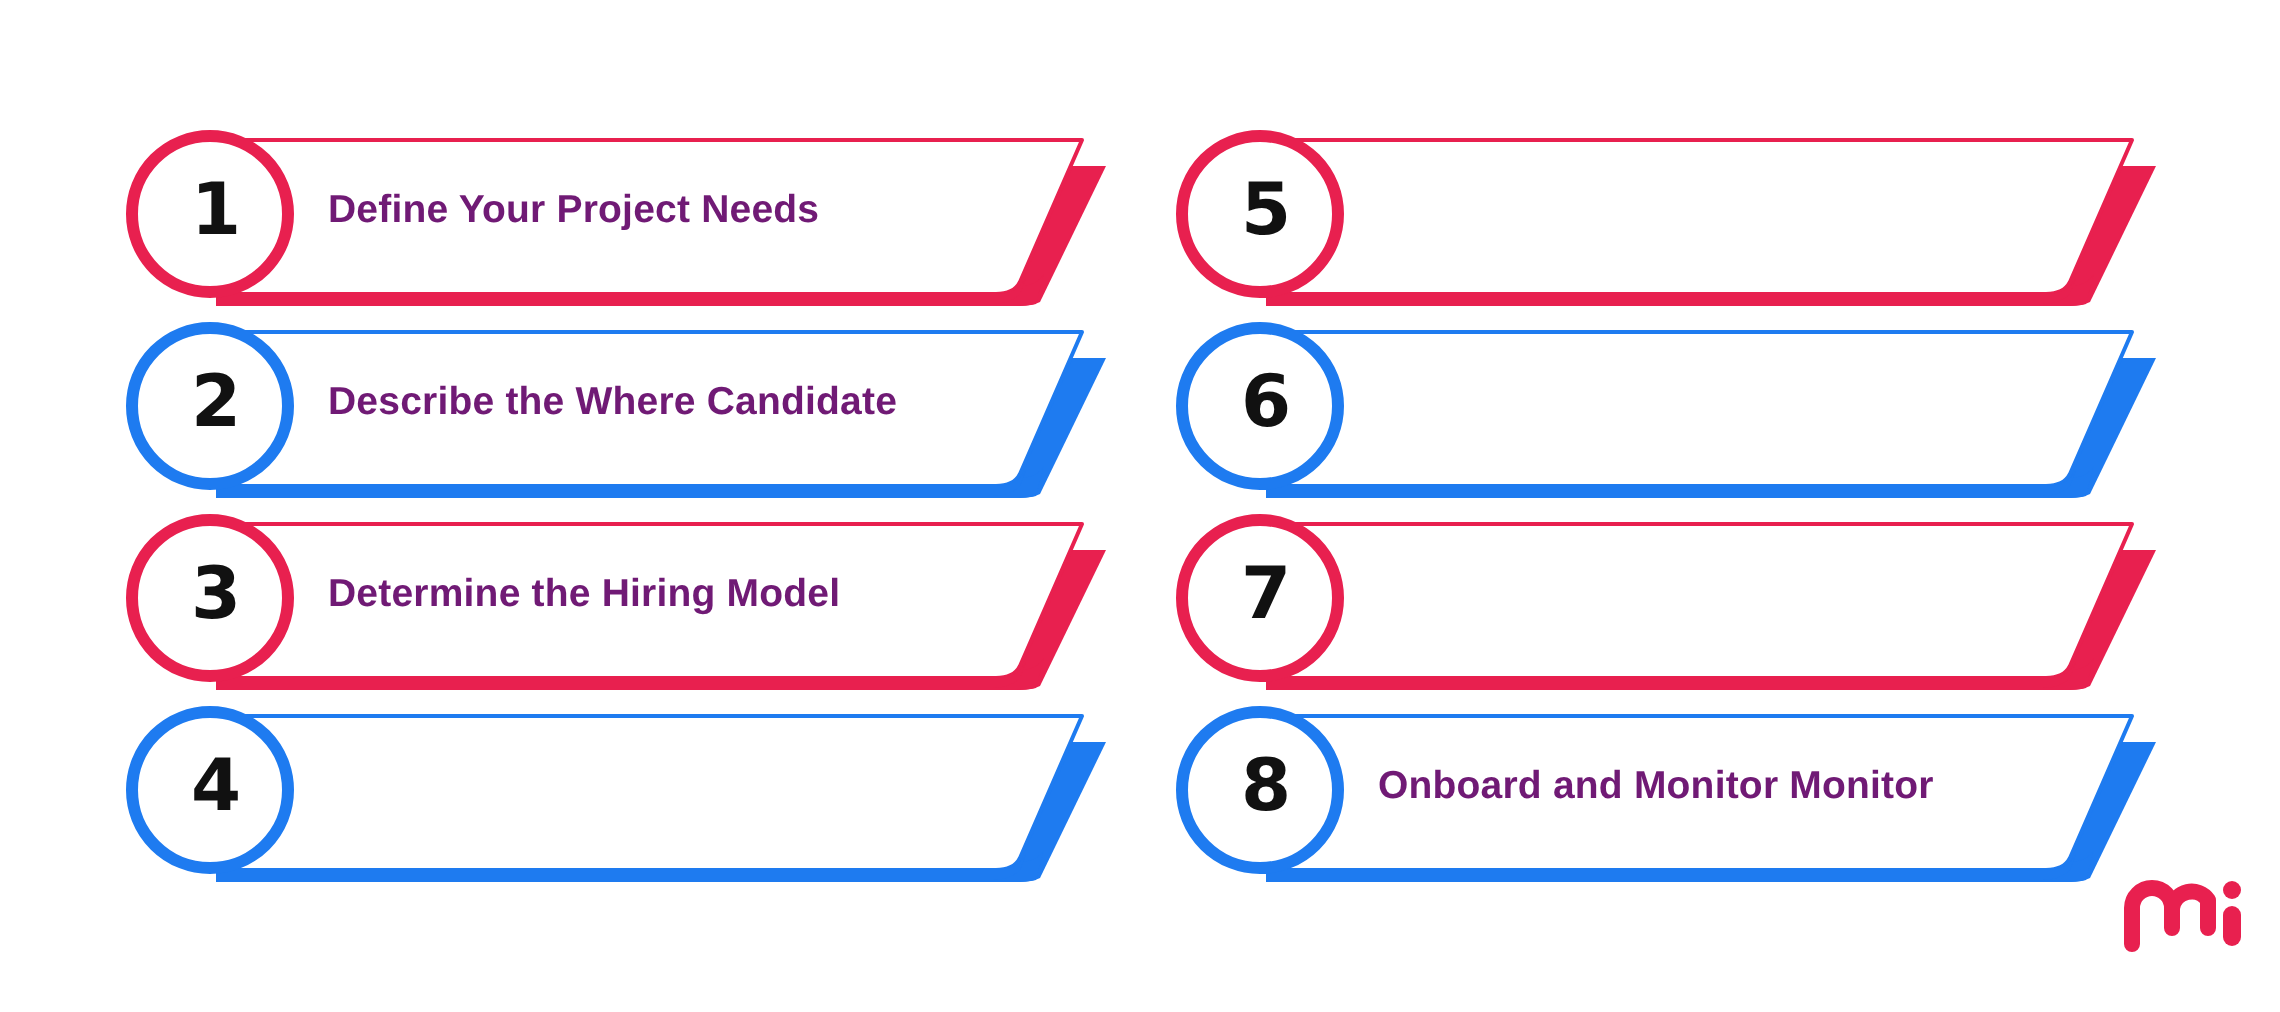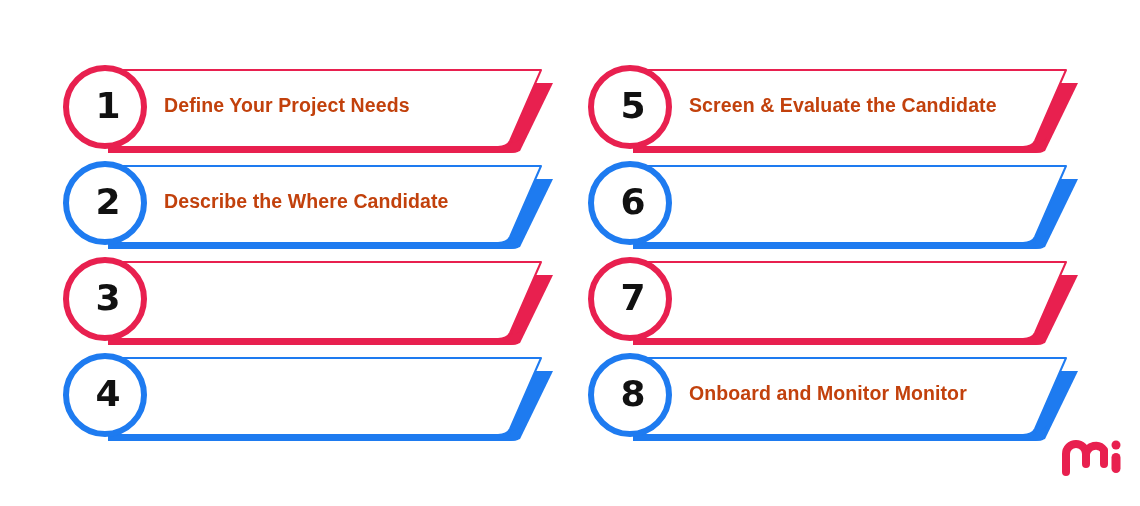--- a/index.html
+++ b/index.html
@@ -10,21 +10,21 @@
   .step svg.shape { position: absolute; left: 0; top: 0; overflow: visible; }
   .step .num {
     position: absolute; width: 84px; height: 84px; left: 8px; top: 4px;
     display: flex; align-items: center; justify-content: center;
     font-size: 36px; font-weight: bold; color: #111111;
     font-family: "DejaVu Sans", sans-serif;
   }
   .step .label {
     position: absolute; left: 106px; top: 4px; width: 350px; height: 84px;
     display: flex; align-items: center;
-    font-size: 19.5px; font-weight: bold; color: #c2410c; line-height: 32px;
+    font-size: 19.5px; font-weight: bold; color: #701a75; line-height: 32px;
     font-family: "Liberation Sans", sans-serif; letter-spacing: 0.1px;
   }
   .logo { position: absolute; left: 1060px; top: 436px; width: 62px; height: 40px; }
 </style>
 </head>
 <body>
 
 <div class="canvas">
 
   <div class="step" style="left:58px; top:59px;">
@@ -53,20 +53,21 @@
 
   <div class="step" style="left:58px; top:251px;">
     <svg class="shape" width="520" height="96">
         <path d="M440 24 L495 24 L462 92 Q458 94 452 94 L420 94 Z" fill="#E8204F"></path>
         <path d="M50 84 L452 84 Q460 84 464 78 L460 93 Q456 94 448 94 L50 94 Z" fill="#E8204F"></path>
         <path d="M50 11 L483 11 L452 82 Q449 88 440 88 L50 88 Z" fill="#ffffff" stroke="#E8204F" stroke-width="2" stroke-linejoin="round"></path>
         <path d="M50 88 L440 88 Q451 88 455 80 L452 88 Q447 93 438 93 L50 93 Z" fill="#E8204F"></path>
         <circle cx="47" cy="48" r="39" fill="#ffffff" stroke="#E8204F" stroke-width="6"></circle>
       </svg>
     <div class="num">3</div>
+    <div class="label">Determine the Hiring Model</div>
   </div>
 
   <div class="step" style="left:58px; top:347px;">
     <svg class="shape" width="520" height="96">
         <path d="M440 24 L495 24 L462 92 Q458 94 452 94 L420 94 Z" fill="#1E7BF0"></path>
         <path d="M50 84 L452 84 Q460 84 464 78 L460 93 Q456 94 448 94 L50 94 Z" fill="#1E7BF0"></path>
         <path d="M50 11 L483 11 L452 82 Q449 88 440 88 L50 88 Z" fill="#ffffff" stroke="#1E7BF0" stroke-width="2" stroke-linejoin="round"></path>
         <path d="M50 88 L440 88 Q451 88 455 80 L452 88 Q447 93 438 93 L50 93 Z" fill="#1E7BF0"></path>
         <circle cx="47" cy="48" r="39" fill="#ffffff" stroke="#1E7BF0" stroke-width="6"></circle>
       </svg>
@@ -75,21 +76,20 @@
 
   <div class="step" style="left:583px; top:59px;">
     <svg class="shape" width="520" height="96">
         <path d="M440 24 L495 24 L462 92 Q458 94 452 94 L420 94 Z" fill="#E8204F"></path>
         <path d="M50 84 L452 84 Q460 84 464 78 L460 93 Q456 94 448 94 L50 94 Z" fill="#E8204F"></path>
         <path d="M50 11 L483 11 L452 82 Q449 88 440 88 L50 88 Z" fill="#ffffff" stroke="#E8204F" stroke-width="2" stroke-linejoin="round"></path>
         <path d="M50 88 L440 88 Q451 88 455 80 L452 88 Q447 93 438 93 L50 93 Z" fill="#E8204F"></path>
         <circle cx="47" cy="48" r="39" fill="#ffffff" stroke="#E8204F" stroke-width="6"></circle>
       </svg>
     <div class="num">5</div>
-    <div class="label">Screen &amp; Evaluate the Candidate</div>
   </div>
 
   <div class="step" style="left:583px; top:155px;">
     <svg class="shape" width="520" height="96">
         <path d="M440 24 L495 24 L462 92 Q458 94 452 94 L420 94 Z" fill="#1E7BF0"></path>
         <path d="M50 84 L452 84 Q460 84 464 78 L460 93 Q456 94 448 94 L50 94 Z" fill="#1E7BF0"></path>
         <path d="M50 11 L483 11 L452 82 Q449 88 440 88 L50 88 Z" fill="#ffffff" stroke="#1E7BF0" stroke-width="2" stroke-linejoin="round"></path>
         <path d="M50 88 L440 88 Q451 88 455 80 L452 88 Q447 93 438 93 L50 93 Z" fill="#1E7BF0"></path>
         <circle cx="47" cy="48" r="39" fill="#ffffff" stroke="#1E7BF0" stroke-width="6"></circle>
       </svg>

